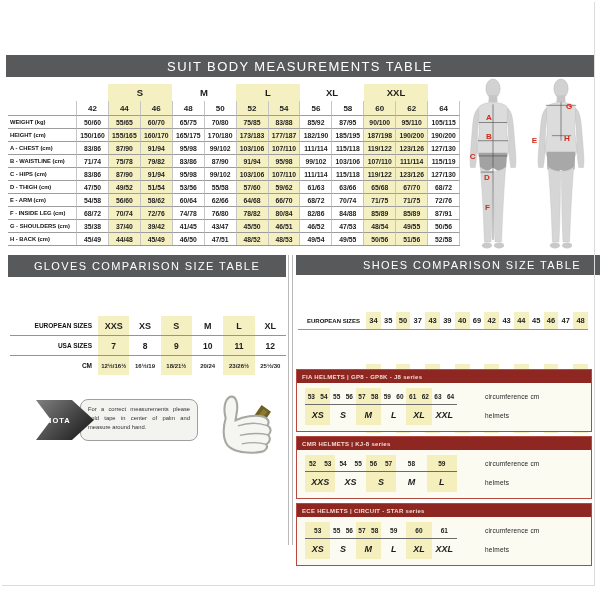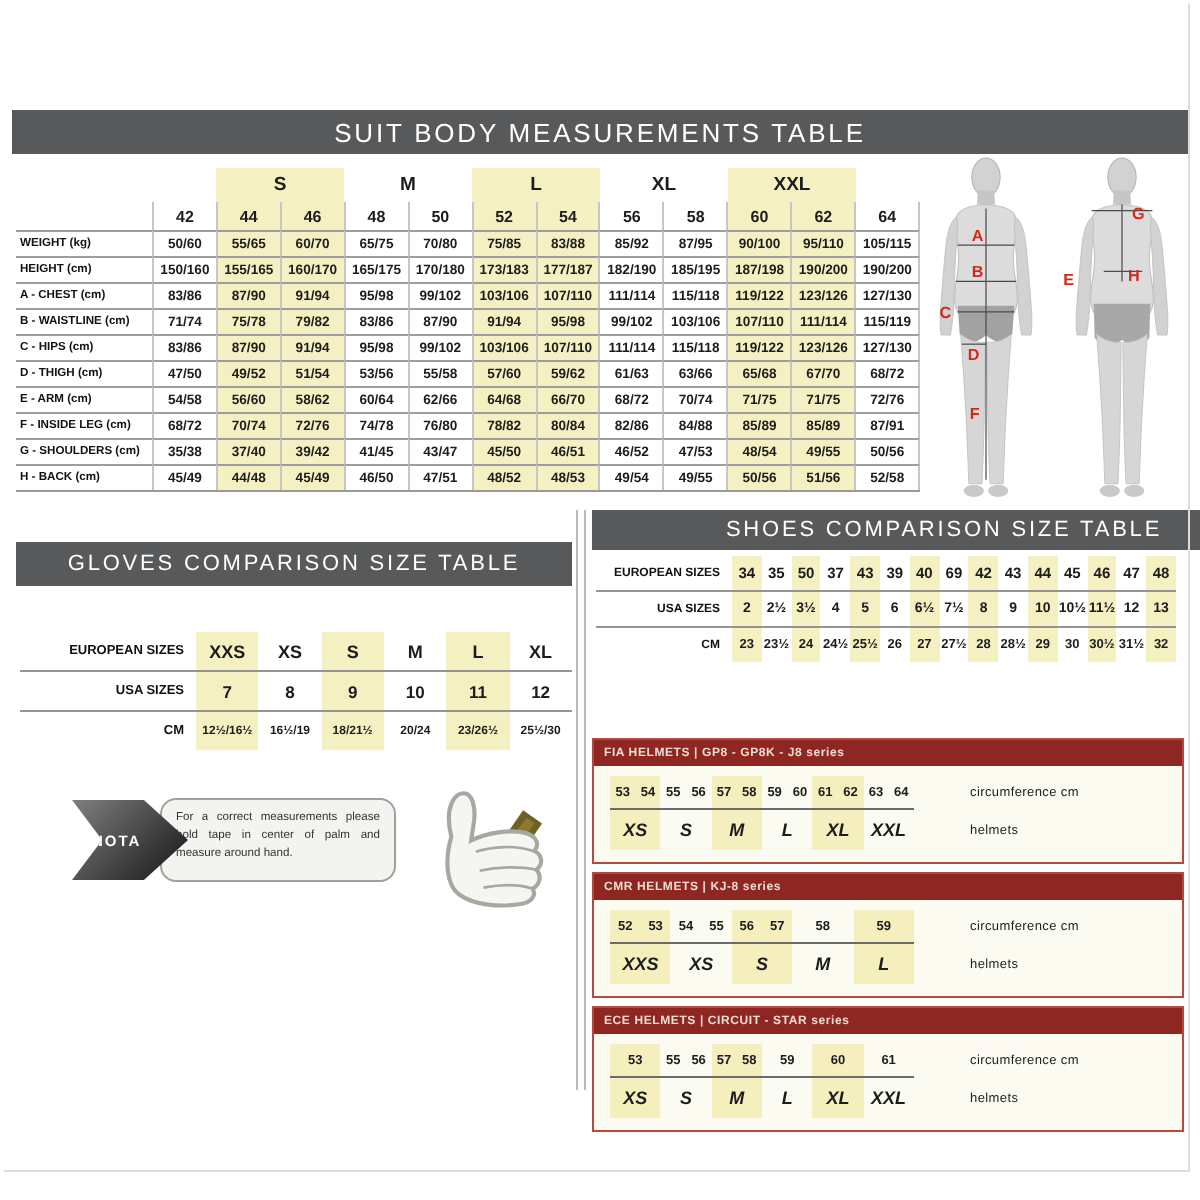--- a/index.html
+++ b/index.html
@@ -3,21 +3,21 @@
 <meta charset="utf-8">
 <style>
   html,body{margin:0;padding:0;background:#fff;}
   .page{position:relative;width:600px;height:600px;background:#ffffff;overflow:hidden;
         font-family:"Liberation Sans",sans-serif;color:#1c1c1c;}
 
   
   .bar{position:absolute;background:#58595b;color:#ffffff;display:flex;align-items:center;
        justify-content:center;letter-spacing:1.4px;font-weight:400;}
   #bar-suit{left:6px;right:6px;top:55px;height:22px;font-size:13px;}
-  #bar-gloves{left:8px;top:255px;width:278px;height:22px;font-size:11px;margin-top:16px;}
+  #bar-gloves{left:8px;top:255px;width:278px;height:22px;font-size:11px;}
   #bar-shoes{left:296px;top:255px;width:296px;height:20px;font-size:11px;padding-left:28px;}
   #bar-helmets{left:296px;top:345px;width:296px;height:21px;font-size:11px;}
 
   
   #divider{position:absolute;left:288px;top:255px;height:290px;width:3px;
            border-left:1px solid #b9b9b9;border-right:1px solid #b9b9b9;}
   #edge-right{position:absolute;right:5px;top:2px;bottom:14px;width:1px;background:#dcdcdc;}
   #edge-bottom{position:absolute;left:2px;right:5px;bottom:14px;height:1px;background:#dcdcdc;}
 
   
@@ -50,21 +50,21 @@
               font-weight:bold;padding-right:6px;color:#111;}
   .comp-cell{flex:1 1 0;display:flex;align-items:center;justify-content:center;
              font-weight:bold;min-width:0;}
   #gloves-table{left:10px;top:316px;width:276px;}
   #gloves-table .comp-row{height:19px;}
   #gloves-table .comp-label{width:82px;font-size:6.5px;}
   #gloves-table .r0 .comp-cell{font-size:9px;}
   #gloves-table .r1 .comp-cell{font-size:8.5px;}
   #gloves-table .r2 .comp-cell{font-size:6px;}
   #shoes-table{left:298px;top:278px;width:290px;}
-  #shoes-table .comp-row{height:17px;}
+  #shoes-table .comp-row{height:17px;margin-top:34px;}
   #shoes-table .comp-label{width:62px;font-size:6px;}
   #shoes-table .r0 .comp-cell{font-size:7.5px;}
   #shoes-table .r1 .comp-cell{font-size:7px;}
   #shoes-table .r2 .comp-cell{font-size:6.5px;}
 
   
   #note-area{position:absolute;left:36px;top:392px;width:250px;height:66px;}
   #note-bubble{position:absolute;left:44px;top:7px;width:118px;height:42px;background:#f3f3f0;
                border:1px solid #9f9f9f;border-radius:8px;padding:5px 7px;box-sizing:border-box;
                font-size:5.8px;line-height:1.55;text-align:justify;color:#333;}

